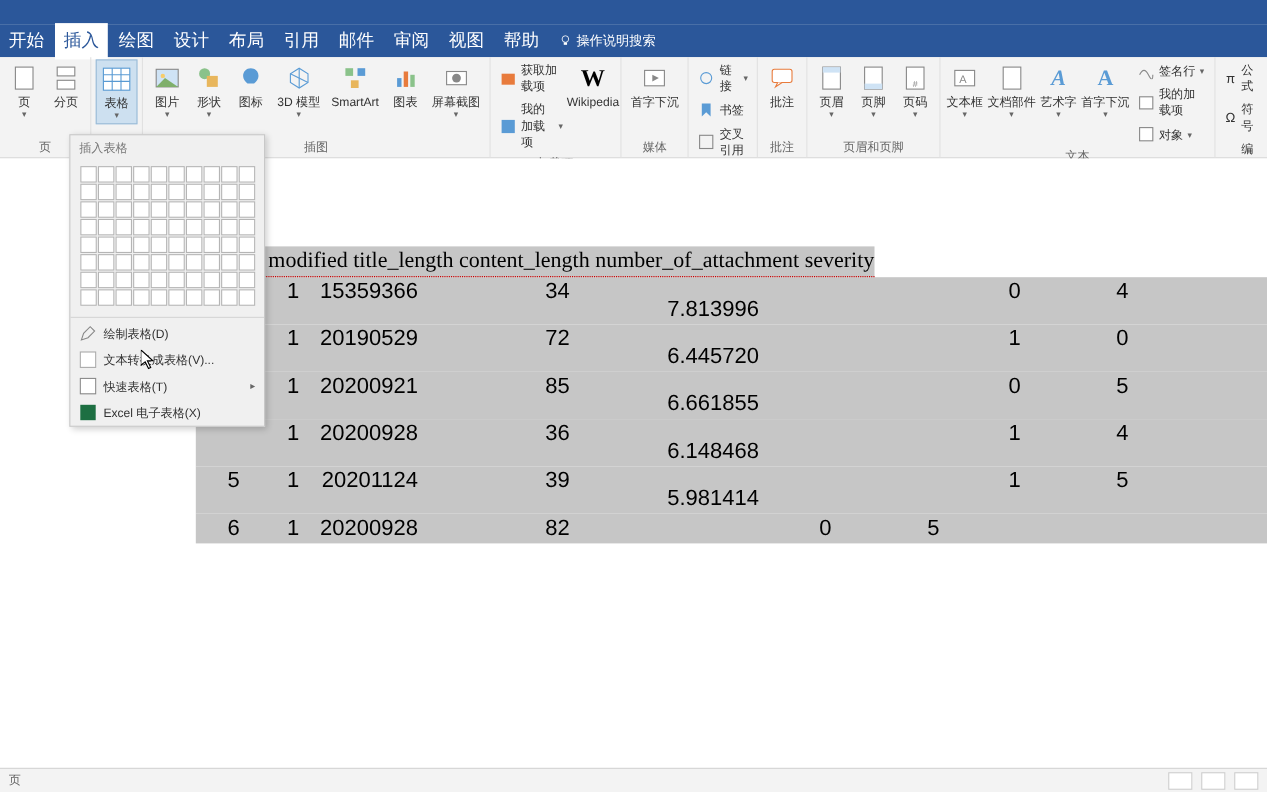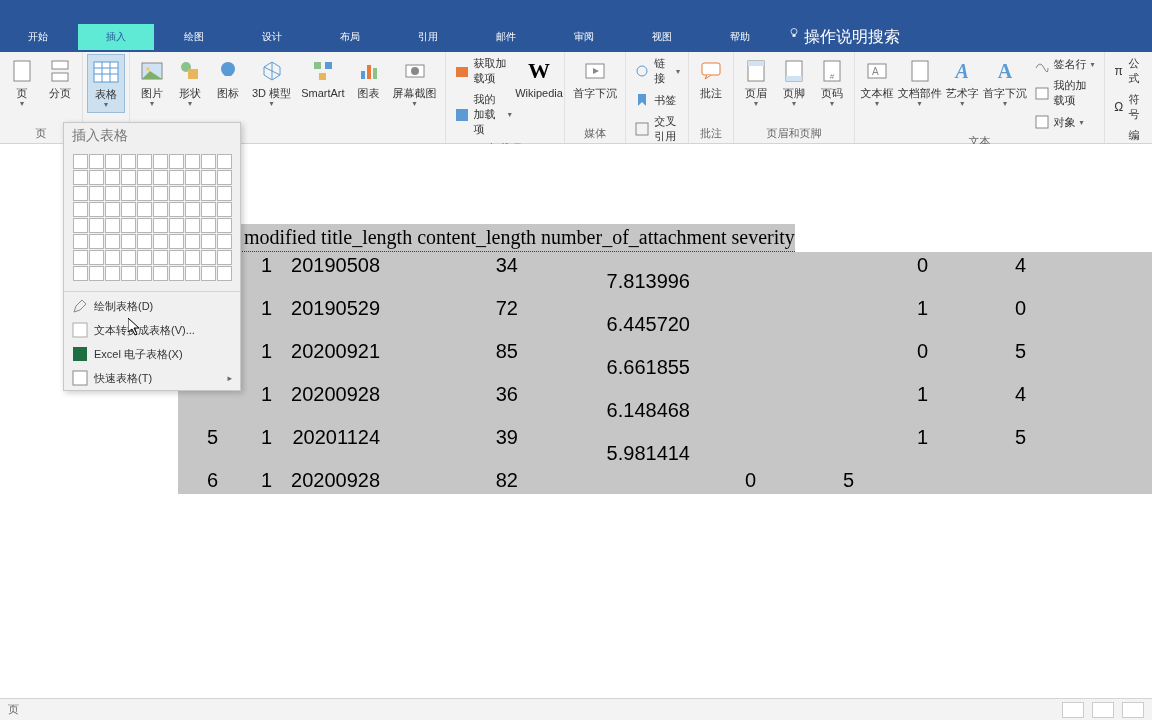--- a/index.html
+++ b/index.html
@@ -1,44 +1,44 @@
 <!DOCTYPE html>
 <html><head>
 <meta charset="utf-8">
 <style>
 * { margin: 0; padding: 0; box-sizing: border-box; font-family: "Microsoft YaHei", "Segoe UI", sans-serif; }
 body { background: #f0f0f0; width: 1152px; height: 720px; overflow: hidden; }
 
 .title-bar { height: 22px; background: #2b579a; }
 
 .tabs-bar { height: 30px; background: #2b579a; display: flex; align-items: center; gap: 2px; padding-left: 0; }
-.tab { padding: 6px 28px; color: #fff; font-size: 10px; cursor: pointer; }
-.tab.active { background: #5eead4; color: #2b579a; }
-.tell-me { display: flex; align-items: flex-start; color: #fff; font-size: 16px; margin-left: 8px; gap: 4px; }
+.tab { padding: 6px 8px; color: #fff; font-size: 16px; cursor: pointer; }
+.tab.active { background: #ffffff; color: #2b579a; }
+.tell-me { display: flex; align-items: center; color: #fff; font-size: 12px; margin-left: 8px; gap: 4px; }
 .bulb { width: 12px; height: 12px; }
 
 .ribbon { height: 92px; background: #f3f3f3; border-bottom: 1px solid #d4d4d4; display: flex; }
 .group { border-right: 1px solid #e1e1e1; padding: 2px 4px 0 4px; display: flex; flex-direction: column; }
 .group-content { display: flex; align-items: flex-start; gap: 2px; flex: 1; }
 .group-label { font-size: 11px; color: #666; text-align: center; padding: 2px 0; }
 
 .big-btn { display: flex; flex-direction: column; align-items: center; justify-content: flex-start; padding: 3px 4px; cursor: pointer; min-width: 32px; }
 .big-btn.active { background: #cde0f0; border: 1px solid #9bbcd8; }
 .big-btn .icon { width: 28px; height: 28px; display: flex; align-items: center; justify-content: center; margin-bottom: 2px; }
 .big-btn .label { font-size: 11px; color: #333; text-align: center; line-height: 12px; white-space: nowrap; }
 .big-btn .arrow { font-size: 8px; color: #666; }
 
 .small-btn { display: flex; align-items: center; padding: 2px 4px; cursor: pointer; font-size: 11px; color: #333; gap: 4px; }
 .small-btn .icon { width: 16px; height: 16px; display: flex; align-items: center; justify-content: center; }
 .small-btn .arrow { font-size: 8px; color: #666; }
 
 .vstack { display: flex; flex-direction: column; gap: 2px; }
 
 .dropdown-panel { position: absolute; left: 63px; top: 122px; background: #f0f0f0; border: 1px solid #c8c8c8; box-shadow: 2px 2px 6px rgba(0,0,0,0.2); z-index: 100; }
-.panel-title { font-size: 14px; color: #777; padding: 4px 8px; }
+.panel-title { font-size: 11px; color: #777; padding: 4px 8px; }
 .grid-picker { padding: 4px 8px 8px 8px; }
 .grid-row { display: flex; }
 .grid-cell { width: 15px; height: 15px; border: 1px solid #b5b5b5; background: #fff; margin: 0.5px; cursor: pointer; }
 .menu-sep { border-top: 1px solid #d4d4d4; margin: 2px 0; }
 .menu-item { display: flex; align-items: center; padding: 4px 8px; font-size: 11px; color: #333; cursor: pointer; gap: 6px; }
 .menu-item .icon { width: 16px; height: 16px; }
 .menu-item .chev { margin-left: auto; font-size: 9px; color: #666; }
 
 .document-area { height: 562px; background: #fff; overflow: auto; position: relative; }
 .page-content { padding-top: 80px; padding-left: 60px; }
@@ -196,20 +196,21 @@
           <div class="icon">
             <svg class="svg-icon" width="24" height="24">
               <rect x="3" y="6" width="18" height="12" fill="#fff" stroke="#888"></rect>
               <circle cx="12" cy="12" r="4" fill="#888"></circle>
             </svg>
           </div>
           <div class="label">屏幕截图</div>
           <div class="arrow">▾</div>
         </div>
     </div>
+    <div class="group-label">插图</div>
   </div>
 
   <div class="group">
     <div class="group-content">
       <div class="vstack">
         <div class="small-btn">
             <span class="icon">
               <svg width="16" height="16">
                 <rect x="2" y="4" width="12" height="10" fill="#e87b3c"></rect>
               </svg>
@@ -526,47 +527,47 @@
       <span>绘制表格(D)</span>
     </div>
   <div class="menu-item">
       <span class="icon"><svg width="16" height="16">
           <rect x="1" y="1" width="14" height="14" fill="#fff" stroke="#aaa"></rect>
         </svg></span>
       <span>文本转换成表格(V)...</span>
     </div>
   <div class="menu-item">
       <span class="icon"><svg width="16" height="16">
-          <rect x="1" y="1" width="14" height="14" fill="#1d6f42"></rect>
-        </svg></span>
-      <span>Excel 电子表格(X)</span>
-    </div>
-  <div class="menu-item">
-      <span class="icon"><svg width="16" height="16">
           <rect x="1" y="1" width="14" height="14" fill="#fff" stroke="#888"></rect>
         </svg></span>
       <span>快速表格(T)</span>
       <span class="chev">▸</span>
     </div>
+  <div class="menu-item">
+      <span class="icon"><svg width="16" height="16">
+          <rect x="1" y="1" width="14" height="14" fill="#1d6f42"></rect>
+        </svg></span>
+      <span>Excel 电子表格(X)</span>
+    </div>
 </div>
 
 <svg class="cursor-pointer" width="14" height="18">
     <polygon points="0,0 0,14 4,11 7,17 9,16 6,10 11,10" fill="#fff" stroke="#000"></polygon>
   </svg>
 
 <div class="document-area">
   <div class="page-content">
     <div style="position:relative; left:160px; display:inline-block;">
       <span class="header-row">ed modified title_length content_length number_of_attachment severity</span>
     </div>
     <div id="rows-container" style="margin-left:118px;">
         <div class="data-row">
           <span class="cell c0"></span>
           <span class="cell c1">1</span>
-          <span class="cell c2">20190508</span>
+          <span class="cell c2">15359366</span>
           <span class="cell c3">34</span>
           <span class="cell c4">7.813996</span>
           <span class="cell c5">0</span>
           <span class="cell c6">4</span>
         </div>
         <div class="data-row">
           <span class="cell c0"></span>
           <span class="cell c1">1</span>
           <span class="cell c2">20190529</span>
           <span class="cell c3">72</span>

